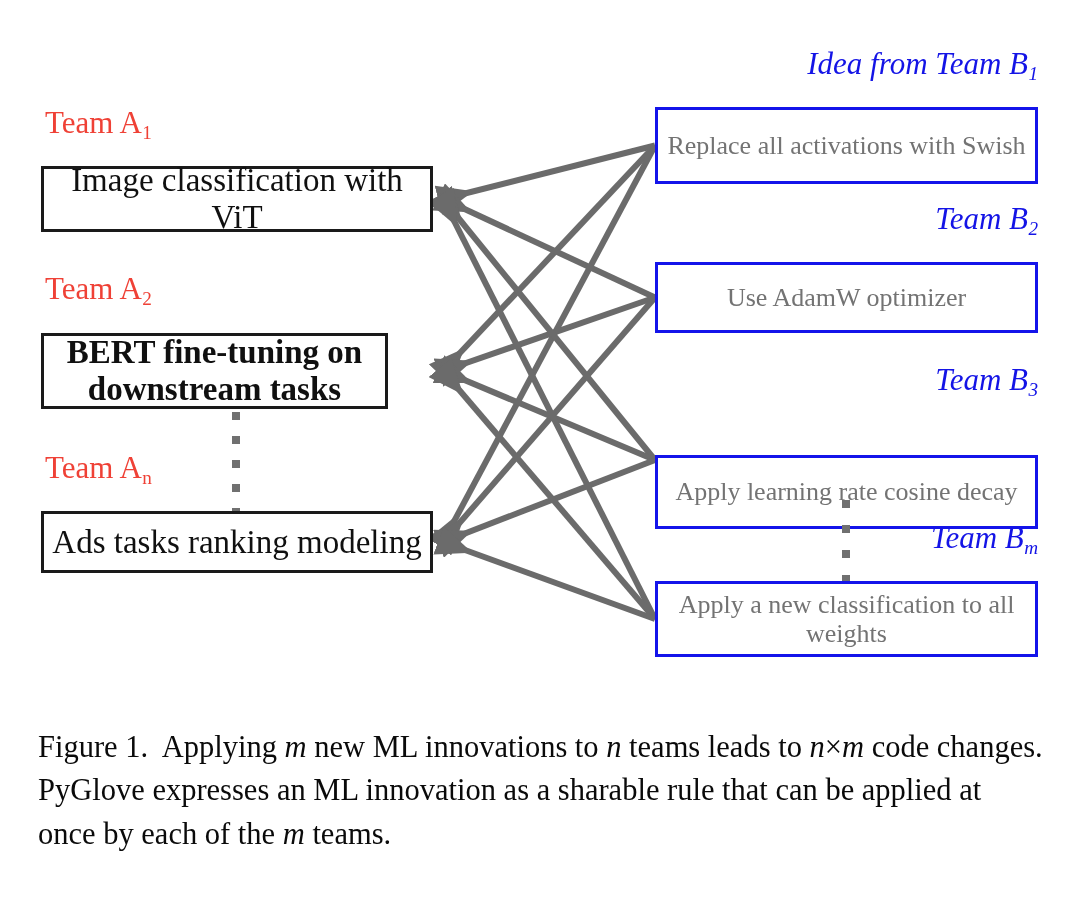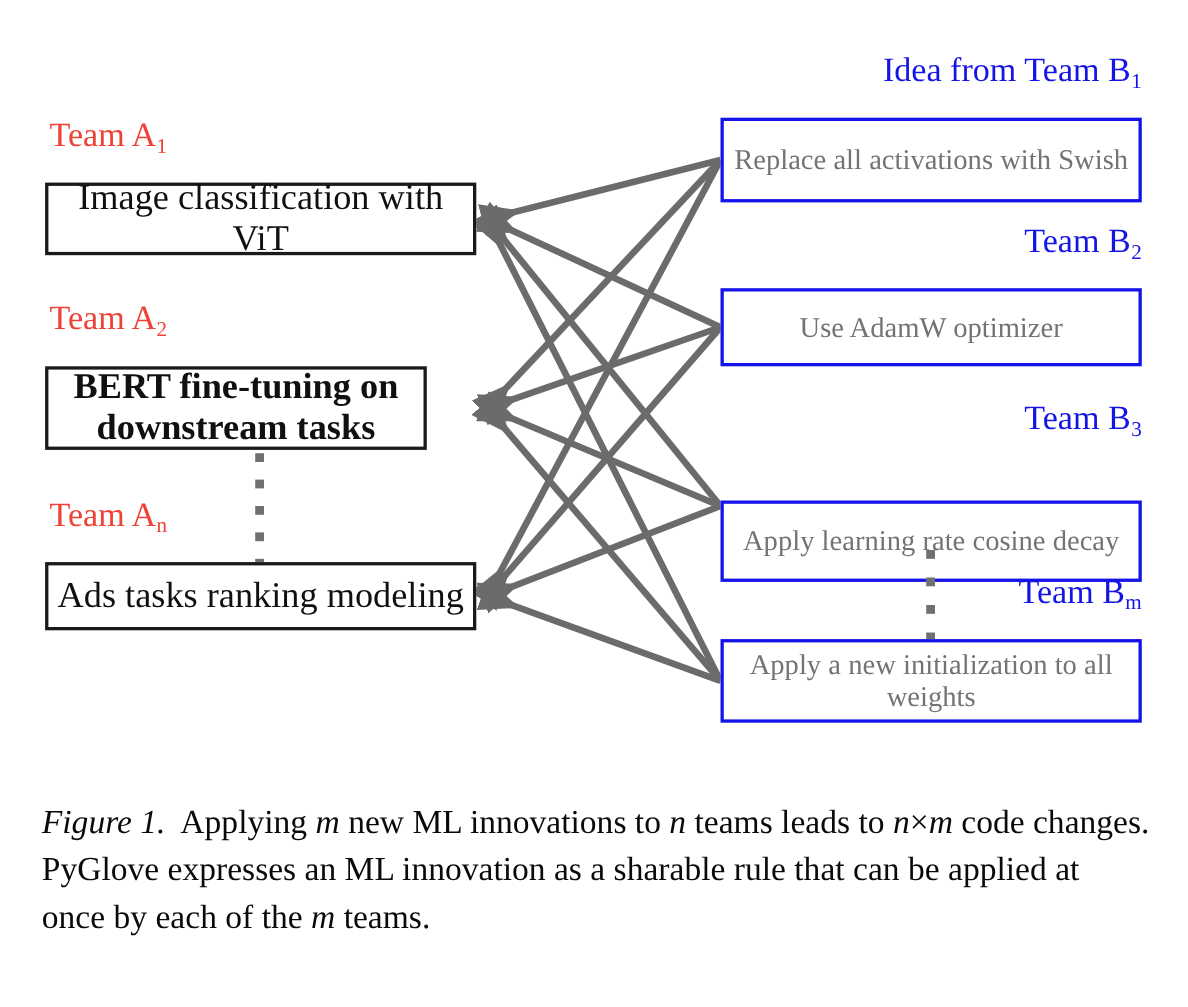--- a/index.html
+++ b/index.html
@@ -58,20 +58,21 @@
     white-space: nowrap;
     line-height: 1;
   }
   .node-label.team-a {
     color: #ef4136;
     font-size: 31px;
   }
   .node-label.team-b {
     color: #1414e6;
     font-size: 31px;
+    font-style: italic;
   }
   .node-label sub {
     font-size: 0.62em;
     vertical-align: baseline;
     position: relative;
     top: 0.32em;
     padding-left: 0.02em;
   }
 
   .vdots {
@@ -91,21 +92,20 @@
     position: absolute;
     left: 38px;
     top: 726px;
     width: 1008px;
     font-size: 30.5px;
     line-height: 1.42;
     color: #0a0a0a;
     text-align: left;
   }
   #caption .figword {
-    font-style: italic;
   }
   #caption .mvar {
     font-style: italic;
     font-family: "Liberation Serif", "DejaVu Serif", serif;
   }
 </style>
 </head>
 <body>
 
 <div id="figure">
@@ -186,21 +186,21 @@
     <i></i>
     <i></i>
     <i></i>
     <i></i>
   </div>
 
   <div class="node-label team-b" style="left:1038px; top:522px; transform:translateX(-100%);">
     <span>Team B</span><sub>m</sub>
   </div>
   <div class="node-box right" style="left:655px; top:581px; width:383px; height:76px;">
-    <span>Apply a new initialization to all weights</span>
+    <span>Apply a new classification to all weights</span>
   </div>
 
 </div>
 
 <div id="caption">
   <span class="figword">Figure 1.</span>&nbsp;
   <span>Applying </span><span class="mvar">m</span><span> new ML innovations to </span><span class="mvar">n</span><span> teams leads to </span><span class="mvar">n</span><span>×</span><span class="mvar">m</span><span> code changes. PyGlove expresses an ML innovation as a sharable rule that can be applied at once by each of the </span><span class="mvar">m</span><span> teams.</span>
 </div>
 
 </body></html>

